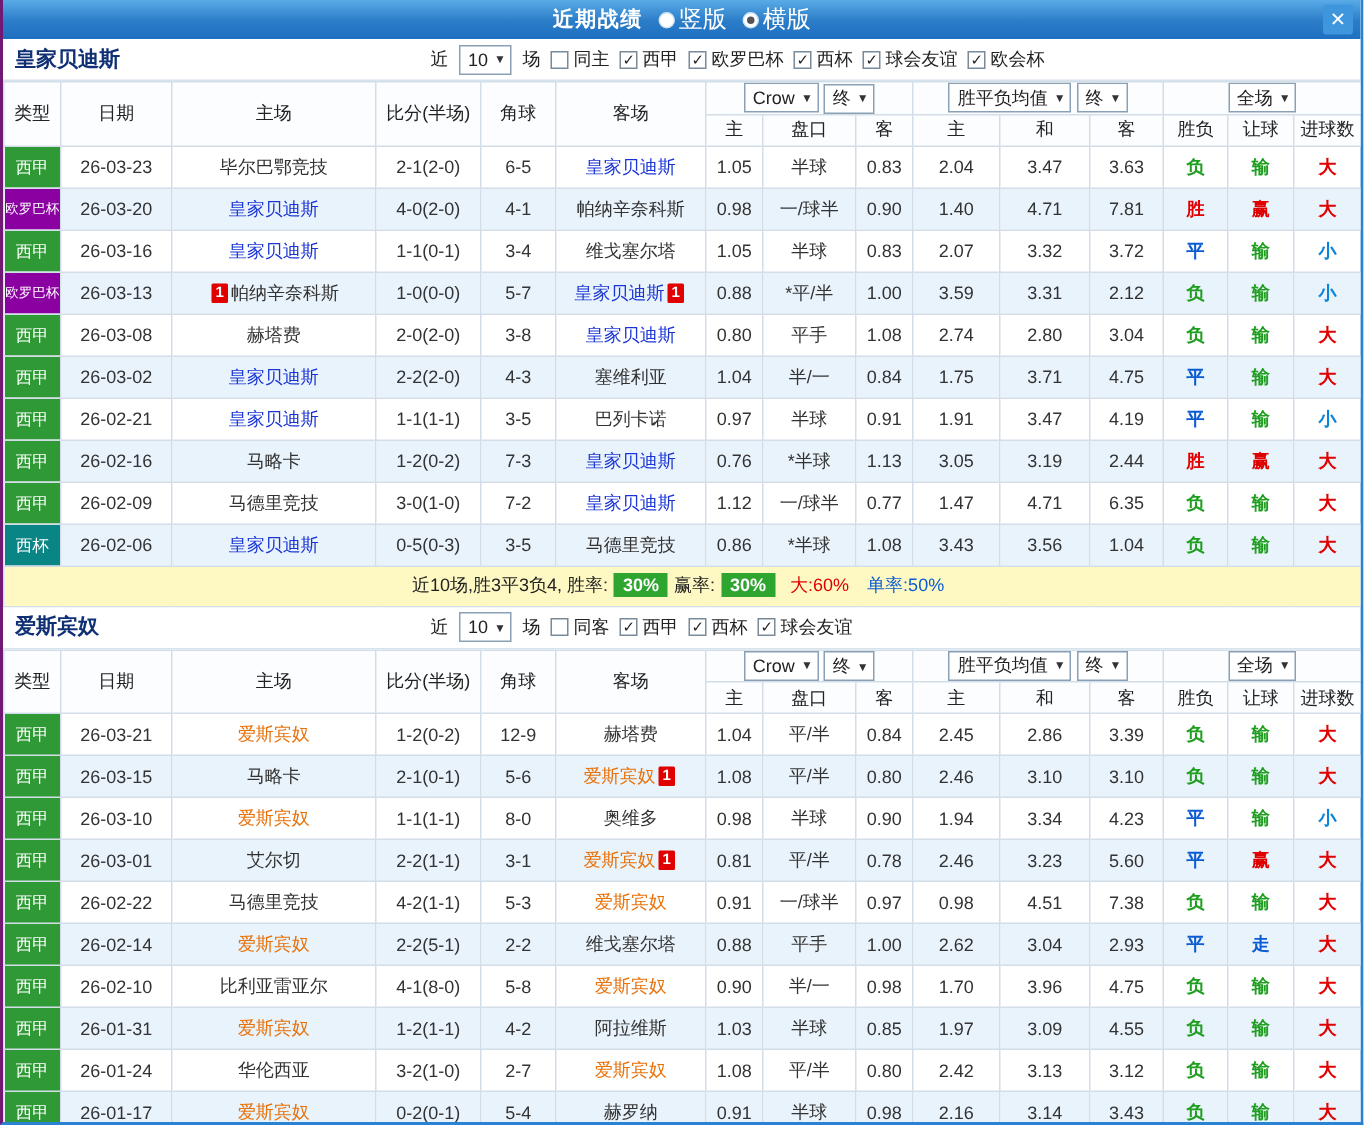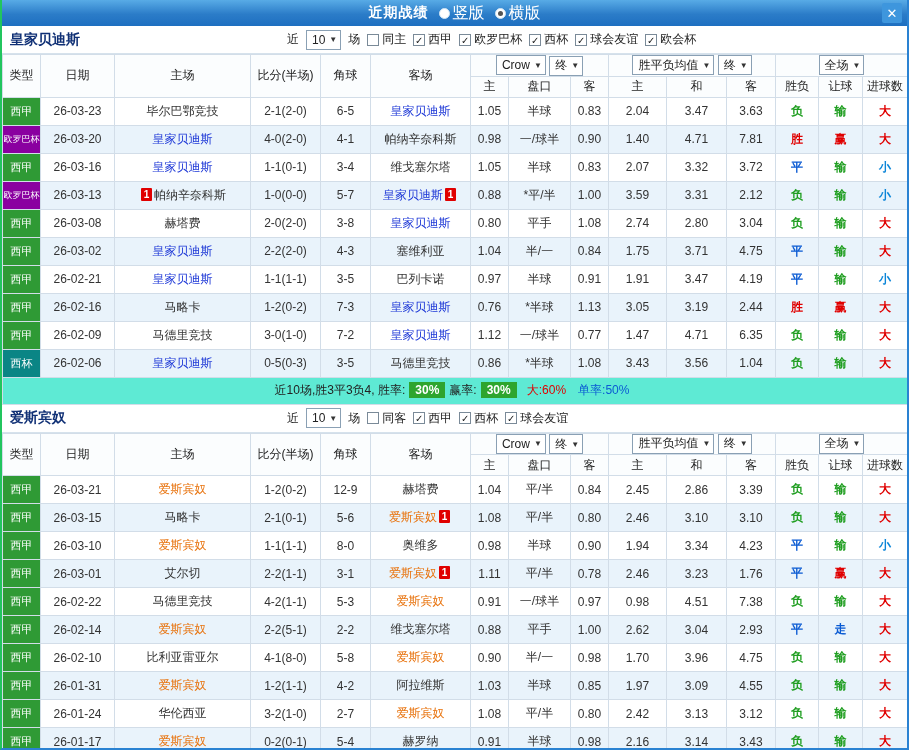--- a/index.html
+++ b/index.html
@@ -1,18 +1,18 @@
 <!DOCTYPE html>
 <html><head>
 <meta charset="utf-8">
 <style>
   html,body{margin:0;padding:0;}
   body{font-family:"Liberation Sans","DejaVu Sans",sans-serif;background:#e9e9e9;}
   .app{width:909px;height:750px;overflow:hidden;background:#fff;box-sizing:border-box;
-       border-left:2px solid #22c55e;border-right:2px solid #2a82d2;border-bottom:2px solid #2a82d2;}
+       border-left:2px solid #701a75;border-right:2px solid #2a82d2;border-bottom:2px solid #2a82d2;}
   .topbar{height:26px;background:linear-gradient(180deg,#58abe6 0%,#2b7cc8 55%,#1e6fc0 100%);
           display:flex;align-items:center;position:relative;}
   .topbar-center{margin:0 auto;display:flex;align-items:center;gap:10px;}
   .win-title{color:#fff;font-weight:bold;font-size:14px;letter-spacing:1px;}
   .radio{display:inline-flex;align-items:center;gap:3px;color:#fff;font-size:16px;cursor:pointer;}
   .rdot{width:11px;height:11px;border-radius:50%;background:#fff;border:1px solid #cfe4f4;position:relative;display:inline-block;box-sizing:border-box;}
   .rdot.on::after{content:"";position:absolute;left:2px;top:2px;right:2px;bottom:2px;border-radius:50%;background:#555;}
   .close-btn{position:absolute;right:5px;top:3px;width:20px;height:20px;border-radius:2px;background:#3e96dd;
              color:#fff;font-size:13px;font-weight:bold;display:flex;align-items:center;justify-content:center;cursor:pointer;}
   .section-head{height:27px;display:flex;align-items:center;background:#fff;padding:0 8px;
@@ -32,21 +32,21 @@
   .grid tbody td{height:27px;}
   .grid tbody tr:nth-child(even){background:#e9f3fb;}
   td.league{color:#fff;font-size:11px;}
   td.league.long{font-size:9px;}
   .score{color:#e00000;}
   .handicap{color:#e00000;}
   .res{font-weight:bold;}
   .card{display:inline-block;min-width:11px;height:13px;background:#e00000;color:#fff;font-size:10px;
         font-weight:bold;line-height:13px;border-radius:1px;margin:0 2px;vertical-align:1px;}
   .team-link{cursor:pointer;}
-  .summary-row td{height:26px;background:#5eead4;font-size:12px;color:#222;}
+  .summary-row td{height:26px;background:#fef9c3;font-size:12px;color:#222;}
   .chip{display:inline-block;background:#2ea52e;color:#fff;font-weight:bold;padding:1px 6px;margin:0 4px;}
   .sum-red{color:#e00000;margin:0 6px;}
   .sum-blue{color:#0b5bd3;margin:0 6px;}
 </style>
 </head>
 <body>
 
 <div class="app">
   <div class="topbar">
     <div class="topbar-center">
@@ -472,26 +472,26 @@
               <td class="res" style="color: rgb(31, 158, 32);">输</td>
               <td class="res" style="color: rgb(11, 133, 216);">小</td>
             </tr>
             <tr>
               <td class="league" style="background: rgb(47, 154, 53);">西甲</td>
               <td>26-03-01</td>
               <td><span class="team-link">艾尔切</span></td>
               <td class="score">2-2(1-1)</td>
               <td>3-1</td>
               <td><span class="team-link" style="color: rgb(232, 114, 12);">爱斯宾奴</span><span class="card">1</span></td>
-              <td>1.11</td>
+              <td>0.81</td>
               <td class="handicap">平/半</td>
               <td>0.78</td>
               <td>2.46</td>
               <td>3.23</td>
-              <td>1.76</td>
+              <td>5.60</td>
               <td class="res" style="color: rgb(11, 91, 211);">平</td>
               <td class="res" style="color: rgb(224, 0, 0);">赢</td>
               <td class="res" style="color: rgb(224, 0, 0);">大</td>
             </tr>
             <tr>
               <td class="league" style="background: rgb(47, 154, 53);">西甲</td>
               <td>26-02-22</td>
               <td><span class="team-link">马德里竞技</span></td>
               <td class="score">4-2(1-1)</td>
               <td>5-3</td>

